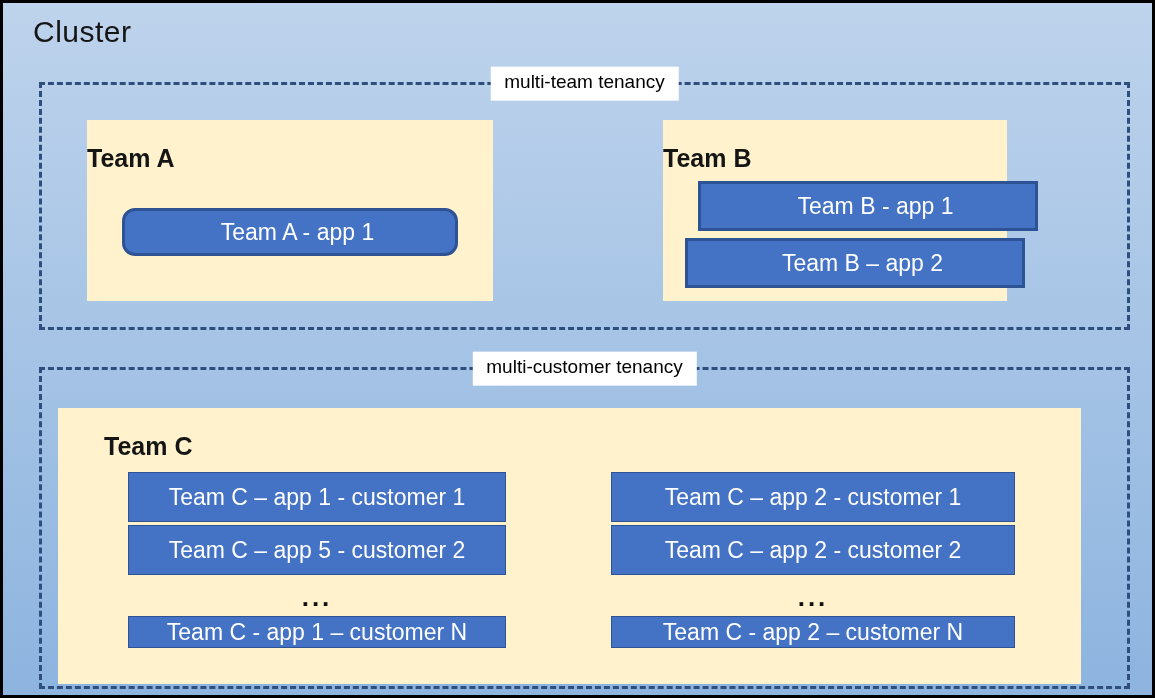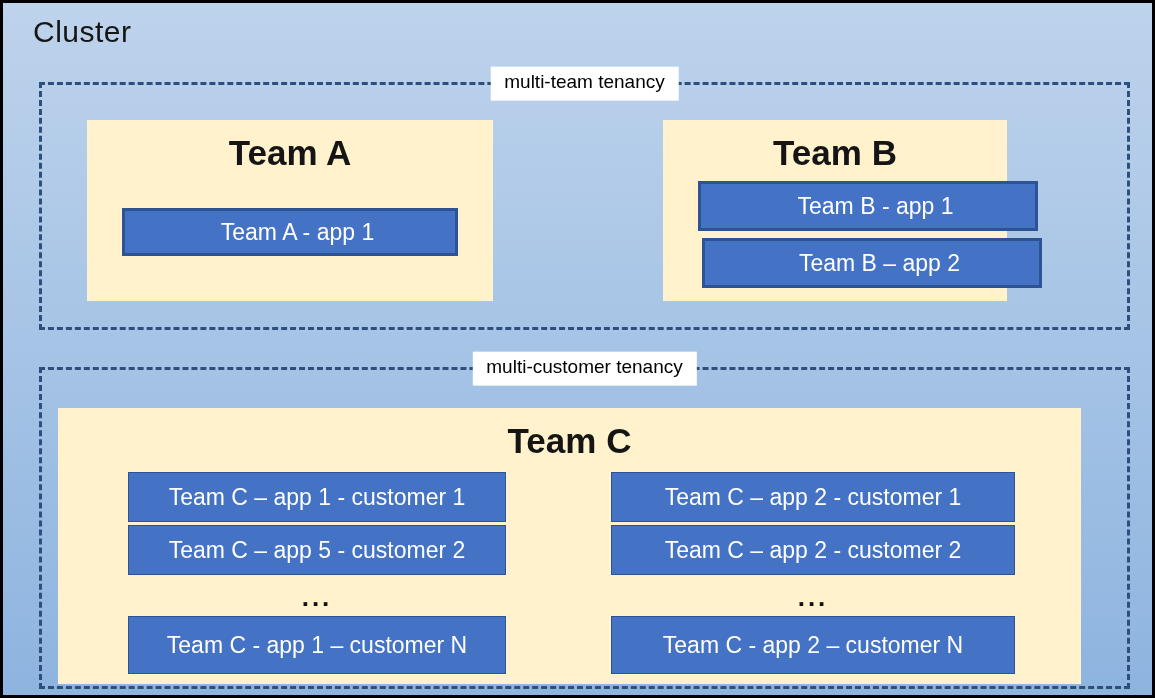--- a/index.html
+++ b/index.html
@@ -41,25 +41,25 @@
     line-height: 1;
     padding: 5px 14px 10px 14px;
     white-space: nowrap;
   }
   .team {
     position: absolute;
     box-sizing: border-box;
     background: var(--team-box-fill, #FFF2CC);
   }
   .team-title {
-    text-align: center;
-    font-size: 35px;
+    text-align: left;
+    font-size: 25px;
     font-weight: 700;
     color: var(--title-text, #151515);
-    margin-top: 13px;
+    margin-top: 24px;
   }
   .app {
     position: absolute;
     box-sizing: border-box;
     background: var(--app-box-fill, #4472C4);
     color: var(--app-box-text, #fff);
     display: flex;
     align-items: center;
     justify-content: center;
     font-size: 23px;
@@ -67,21 +67,21 @@
   }
   .app.strong { border: 3px solid var(--app-box-border, #2E5395); padding-left: 15px; }
   .app.thin   { border: 1px solid var(--app-box-border, #2E5395); }
   .tc-col { position: absolute; }
   .tc-col .app {
     position: static;
     width: 100%;
     height: 50px;
     margin-bottom: 3px;
   }
-  .tc-col .app.last { height: 58px; margin-bottom: 0; }
+  .tc-col .app.last { height: 32px; margin-bottom: 0; }
   .dots {
     height: 38px;
     display: flex;
     align-items: center;
     justify-content: center;
     font-size: 26px;
     font-weight: 700;
     color: #111;
     letter-spacing: 3px;
     line-height: 0.4;
@@ -93,34 +93,34 @@
 <div class="canvas">
 
   <div class="cluster-title">Cluster</div>
 
   <div class="tenancy" style="left:36px; top:79px; width:1091px; height:248px;">
     <div class="tenancy-label">multi-team tenancy</div>
   </div>
 
   <div class="team" style="left:84px; top:117px; width:406px; height:181px;">
     <div class="team-title">Team A</div>
-    <div class="app strong" style="left:35px; top:88px; width:336px; height:48px;">Team A - app 1</div>
+    <div class="app strong" style="left:35px; top:88px; width:336px; height:48px;border-radius:13px;">Team A - app 1</div>
   </div>
 
   <div class="team" style="left:660px; top:117px; width:344px; height:181px;">
     <div class="team-title">Team B</div>
     <div class="app strong" style="left:35px; top:61px; width:340px; height:50px;">Team B - app 1</div>
-    <div class="app strong" style="left:39px; top:118px; width:340px; height:50px;">Team B – app 2</div>
+    <div class="app strong" style="left:22px; top:118px; width:340px; height:50px;">Team B – app 2</div>
   </div>
 
   <div class="tenancy" style="left:36px; top:364px; width:1091px; height:322px;">
     <div class="tenancy-label">multi-customer tenancy</div>
   </div>
 
-  <div class="team" style="left:55px; top:405px; width:1023px; height:276px;">
+  <div class="team" style="left:55px; top:405px; width:1023px; height:276px;padding-left:46px;">
     <div class="team-title">Team C</div>
 
     <div class="tc-col" style="left:70px; top:64px; width:378px;">
       <div class="app thin">Team C – app 1 - customer 1</div>
       <div class="app thin">Team C – app 5 - customer 2</div>
       <div class="dots">...</div>
       <div class="app thin last">Team C - app 1 – customer N</div>
     </div>
 
     <div class="tc-col" style="left:553px; top:64px; width:404px;">

